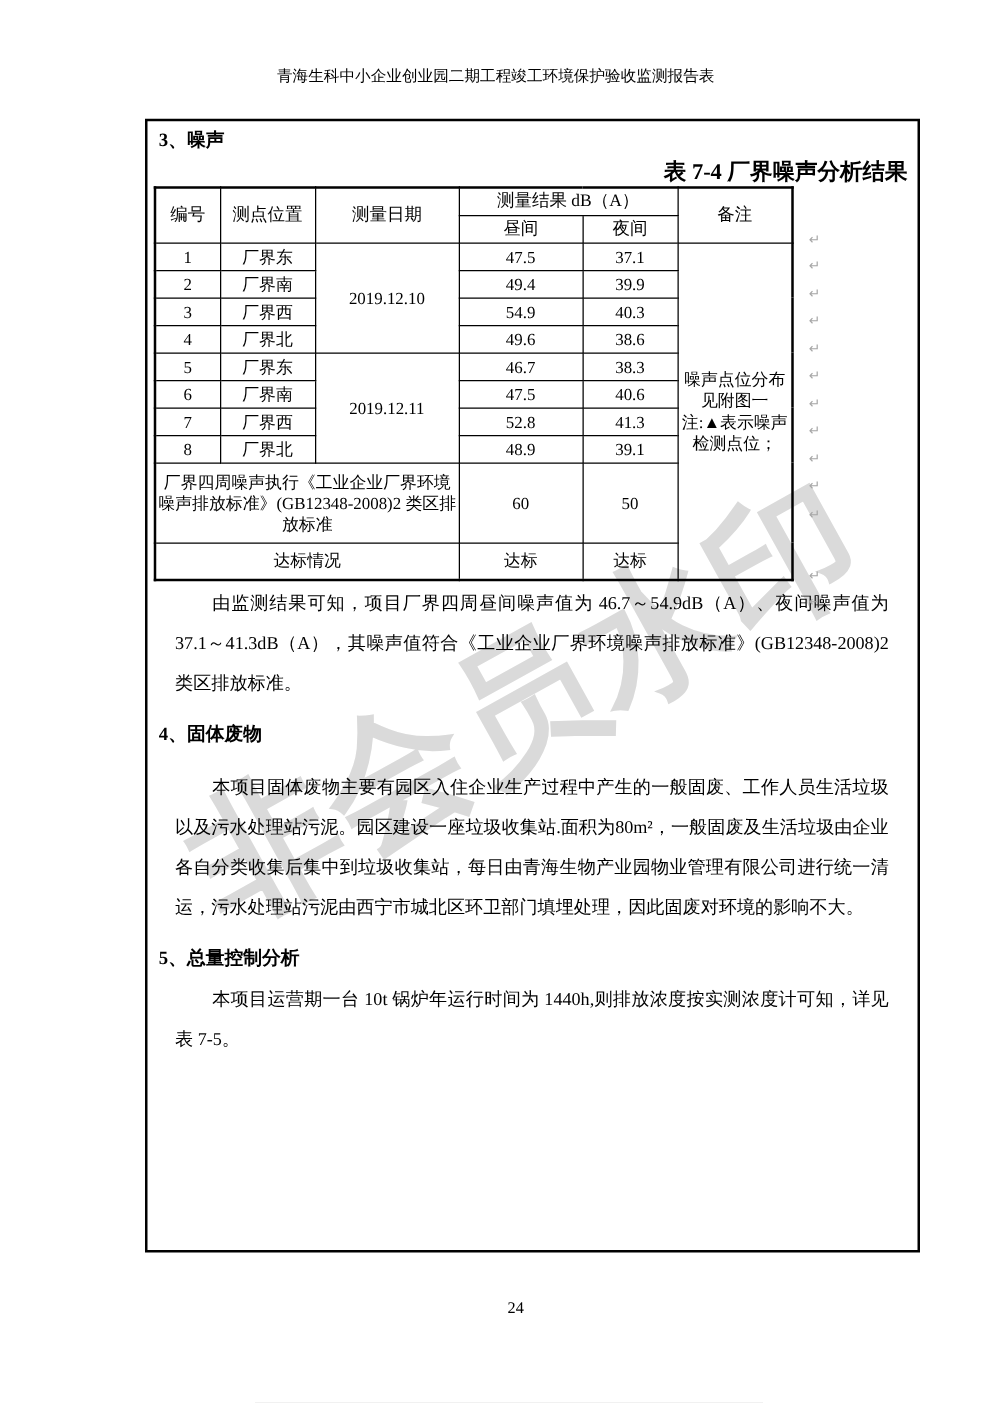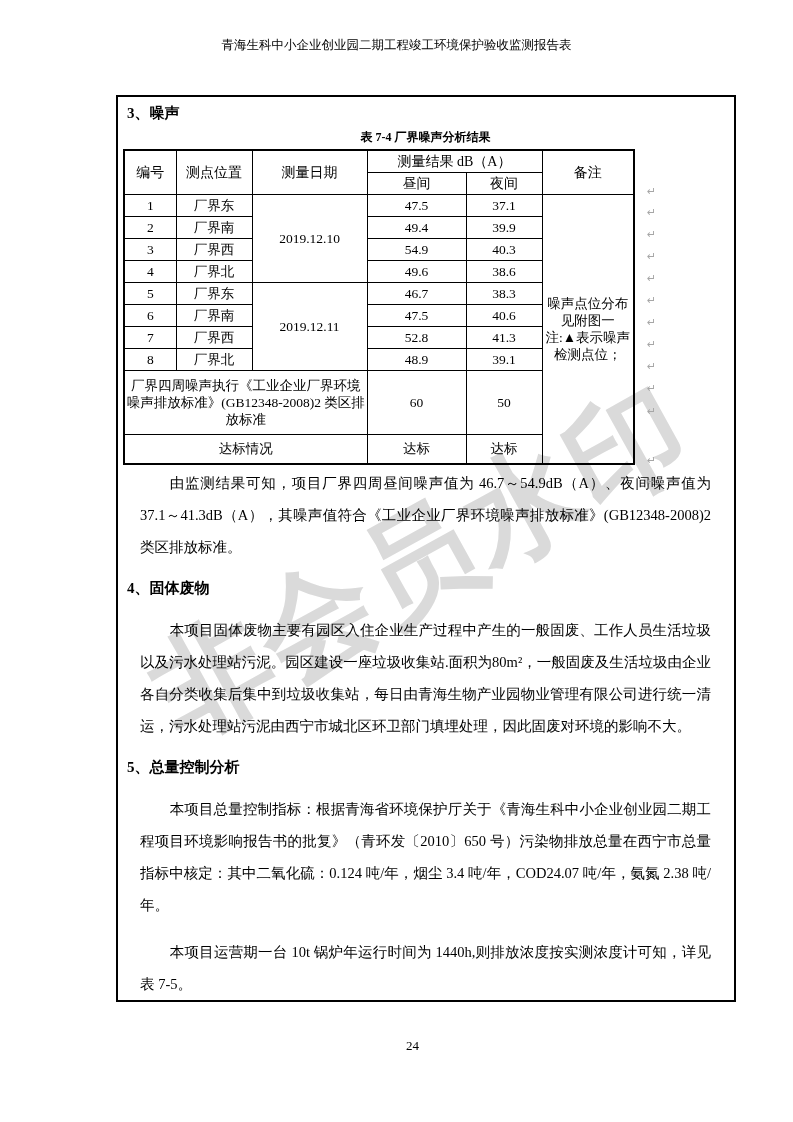--- a/index.html
+++ b/index.html
@@ -25,21 +25,21 @@
     color:#dadada;
     letter-spacing:2px;
     transform:rotate(-29deg);
     transform-origin:center center;
     z-index:0;
     white-space:nowrap;
     user-select:none;
   }
   
   .doc-title{
-    position:absolute;top:37px;left:0;width:100%;
+    position:absolute;top:53px;left:0;width:100%;
     text-align:center;font-size:12.5px;line-height:16px;z-index:2;
   }
   .page-number{
     position:absolute;top:1038px;left:16px;width:100%;
     text-align:center;font-size:13px;z-index:2;
   }
   
   .frame{
     position:absolute;left:116px;top:95px;
     width:620px;height:907px;
@@ -54,21 +54,21 @@
     font-size:15px;font-weight:bold;line-height:21px;
     margin:2px 0 0 2px;
   }
   .sec-h.h4{margin-top:0;}
   .sec-h.h5{margin-top:8px;}
   .intro{
     font-size:14.5px;line-height:22px;margin-top:12px;
     text-indent:2.05em;
   }
   .tbl-title{
-    font-size:12px;font-weight:bold;text-align:center;
+    font-size:18px;font-weight:bold;text-align:right;
     line-height:21px;margin-top:3px;
   }
   .para{
     font-size:14.5px;line-height:32px;
     text-align:justify;text-justify:inter-ideograph;
     text-indent:2.05em;margin:15px;
   }
   .para.p1{margin-top:2px;}
   .para.p6{margin-top:6px;}
   
@@ -206,21 +206,20 @@
       </table>
 
     <p class="para p1">由监测结果可知，项目厂界四周昼间噪声值为 46.7～54.9dB（A）、夜间噪声值为 37.1～41.3dB（A），其噪声值符合《工业企业厂界环境噪声排放标准》(GB12348-2008)2 类区排放标准。</p>
 
     <div class="sec-h h4">4、固体废物</div>
 
     <p class="para">本项目固体废物主要有园区入住企业生产过程中产生的一般固废、工作人员生活垃圾以及污水处理站污泥。园区建设一座垃圾收集站.面积为80m²，一般固废及生活垃圾由企业各自分类收集后集中到垃圾收集站，每日由青海生物产业园物业管理有限公司进行统一清运，污水处理站污泥由西宁市城北区环卫部门填埋处理，因此固废对环境的影响不大。</p>
 
     <div class="sec-h h5">5、总量控制分析</div>
 
-    <p class="para">本项目总量控制指标：根据青海省环境保护厅关于《青海生科中小企业创业园二期工程项目环境影响报告书的批复》（青环发〔2010〕650 号）污染物排放总量在西宁市总量指标中核定：其中二氧化硫：0.124 吨/年，烟尘 3.4 吨/年，COD24.07 吨/年，氨氮 2.38 吨/年。</p>
 
     <p class="para p6">本项目运营期一台 10t 锅炉年运行时间为 1440h,则排放浓度按实测浓度计可知，详见表 7-5。</p>
 
   </div>
 
   <div class="marks">
     <span style="top:186px">↵</span>
     <span style="top:207px">↵</span>
     <span style="top:229px">↵</span>
     <span style="top:251px">↵</span>

